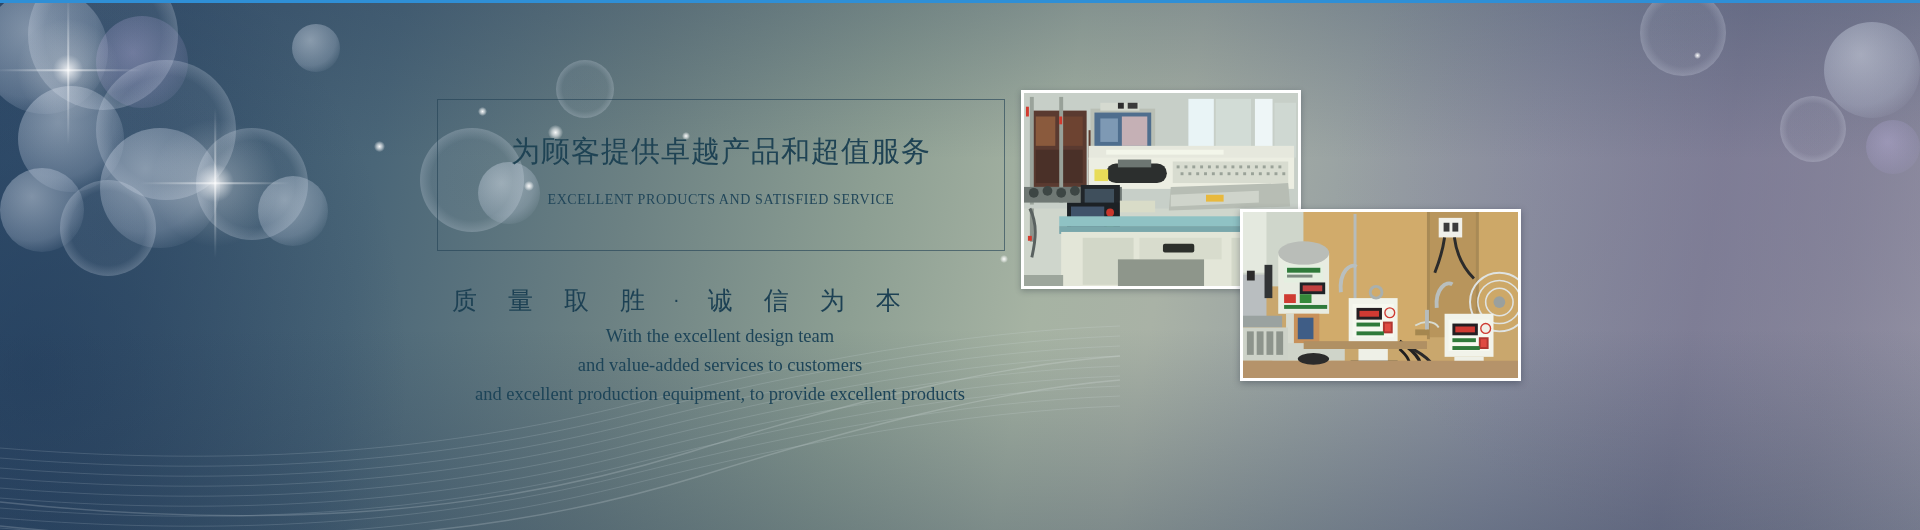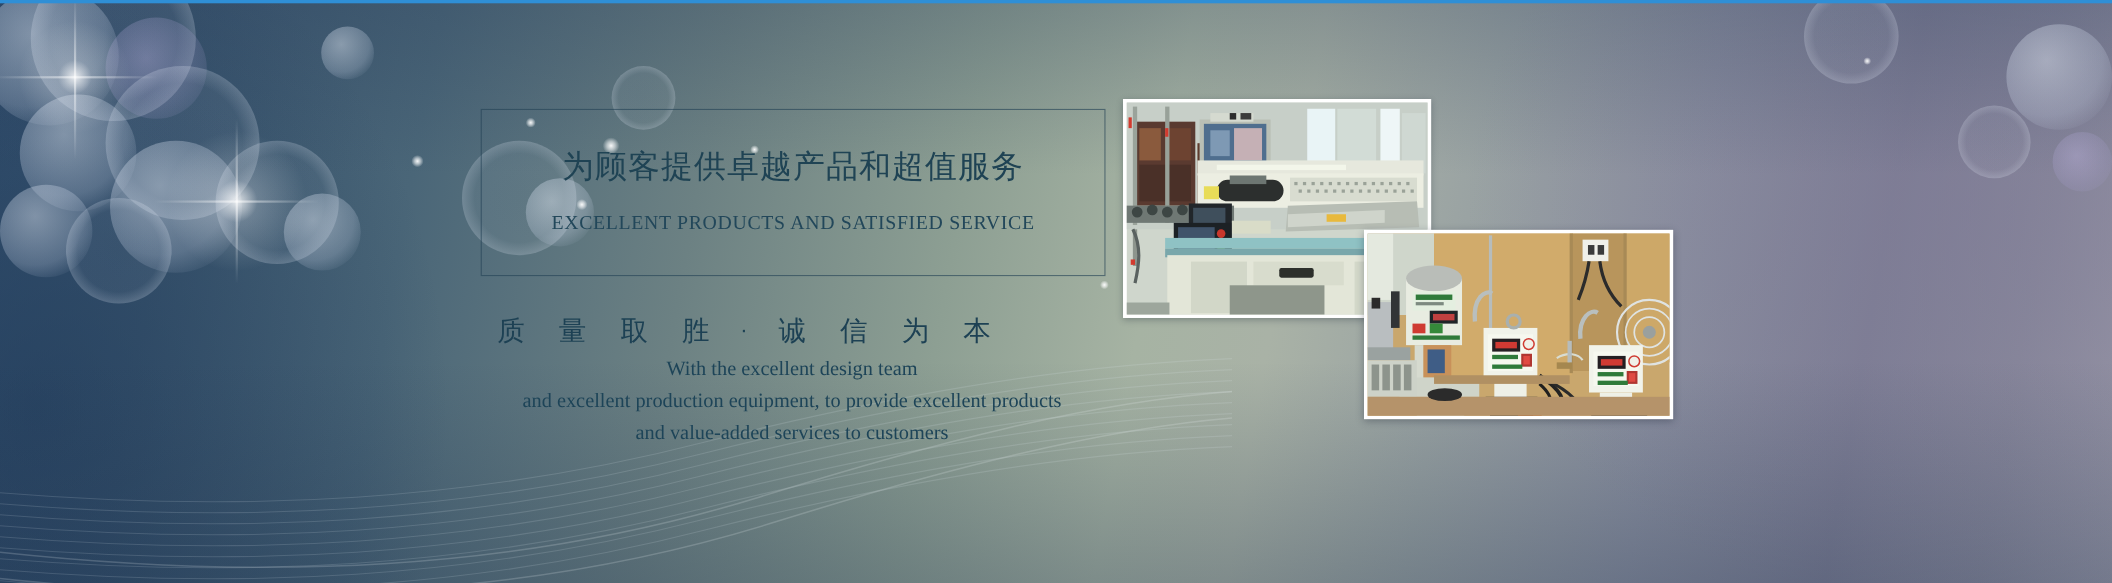--- a/index.html
+++ b/index.html
@@ -75,21 +75,21 @@
     position:absolute;left:437px;top:132px;width:568px;
     text-align:center;
     font-size:29px;letter-spacing:1px;color:#1f4354;
     font-family:"Liberation Sans", sans-serif;
     white-space:nowrap;
   }
   .headline-en{
     position:absolute;left:437px;top:192px;width:568px;
     text-align:center;
     font-family:"Liberation Serif", serif;
-    font-size:18px;letter-spacing:.6px;color:#22475a;
+    font-size:14px;letter-spacing:.6px;color:#22475a;
     white-space:nowrap;
   }
   .slogan-cn{
     position:absolute;left:437px;top:284px;width:568px;
     text-align:left;
     font-size:25px;color:#1d4154;letter-spacing:1px;
     white-space:nowrap;
   }
   .slogan-cn span{display:inline-block;padding:0 15px;}
   .slogan-cn span.dot{padding:0 12px;font-size:20px;position:relative;top:-3px;}
@@ -176,22 +176,22 @@
     <div class="headline-cn">为顾客提供卓越产品和超值服务</div>
 
     <div class="headline-en">EXCELLENT PRODUCTS AND SATISFIED SERVICE</div>
 
     <div class="slogan-cn">
       <span>质</span><span>量</span><span>取</span><span>胜</span><span class="dot">·</span><span>诚</span><span>信</span><span>为</span><span>本</span>
     </div>
 
     <div class="para">
       <div>With the excellent design team</div>
+      <div>and value-added services to customers</div>
       <div>and excellent production equipment, to provide excellent products</div>
-      <div>and value-added services to customers</div>
     </div>
   </div>
 
   <div class="photo" id="photo-top">
     <svg class="inner" viewBox="0 0 280 199" preserveAspectRatio="none">
 
       <rect x="0" y="0" width="280" height="199" fill="#cfd6cc"></rect>
       <rect x="0" y="0" width="280" height="118" fill="#c7cfc8"></rect>
 
       <rect x="8" y="18" width="56" height="78" fill="#5a3a30"></rect>

